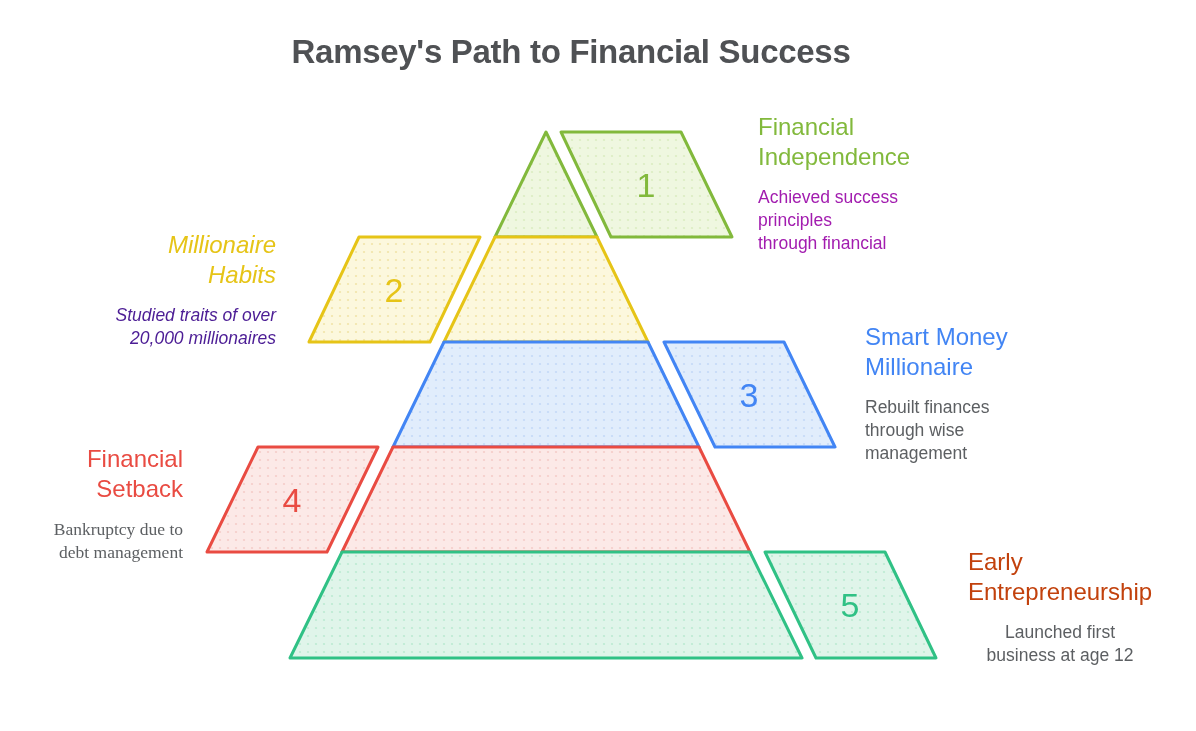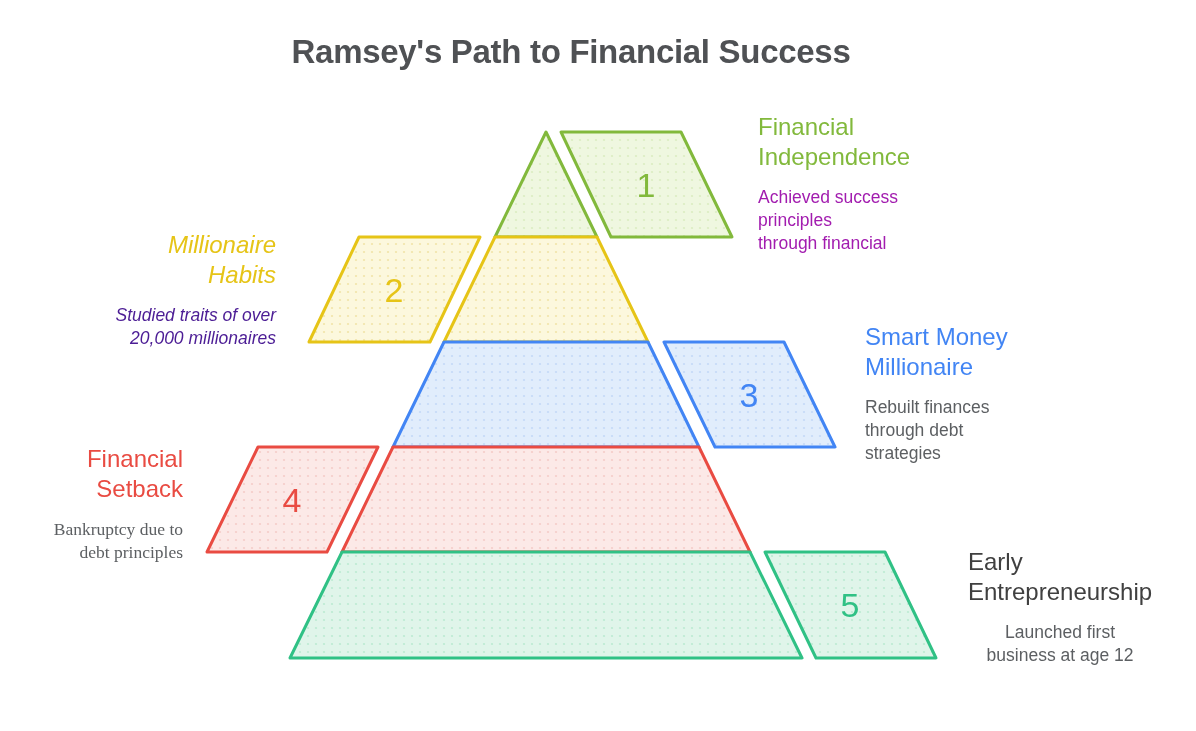--- a/index.html
+++ b/index.html
@@ -93,38 +93,38 @@
     </div>
   </div>
 
   <div class="label-block t3">
     <div class="lvl-title" style="color: rgb(66, 133, 244);">
       <div>Smart Money</div>
       <div>Millionaire</div>
     </div>
     <div class="lvl-desc" style="color: rgb(92, 95, 98);">
       <div>Rebuilt finances</div>
-      <div>through debt</div>
-      <div>strategies</div>
+      <div>through wise</div>
+      <div>management</div>
     </div>
   </div>
 
   <div class="label-block align-right t4">
     <div class="lvl-title" style="color: rgb(233, 75, 66);">
       <div>Financial</div>
       <div>Setback</div>
     </div>
     <div class="lvl-desc" style="color: rgb(92, 95, 98); font-family: Liberation Serif, serif;">
       <div>Bankruptcy due to</div>
-      <div>debt principles</div>
+      <div>debt management</div>
     </div>
   </div>
 
   <div class="label-block t5">
-    <div class="lvl-title" style="color: #404040;">
+    <div class="lvl-title" style="color: #c2410c;">
       <div>Early</div>
       <div>Entrepreneurship</div>
     </div>
     <div class="lvl-desc" style="color: rgb(92, 95, 98); text-align: center;">
       <div>Launched first</div>
       <div>business at age 12</div>
     </div>
   </div>
 
 </div>

